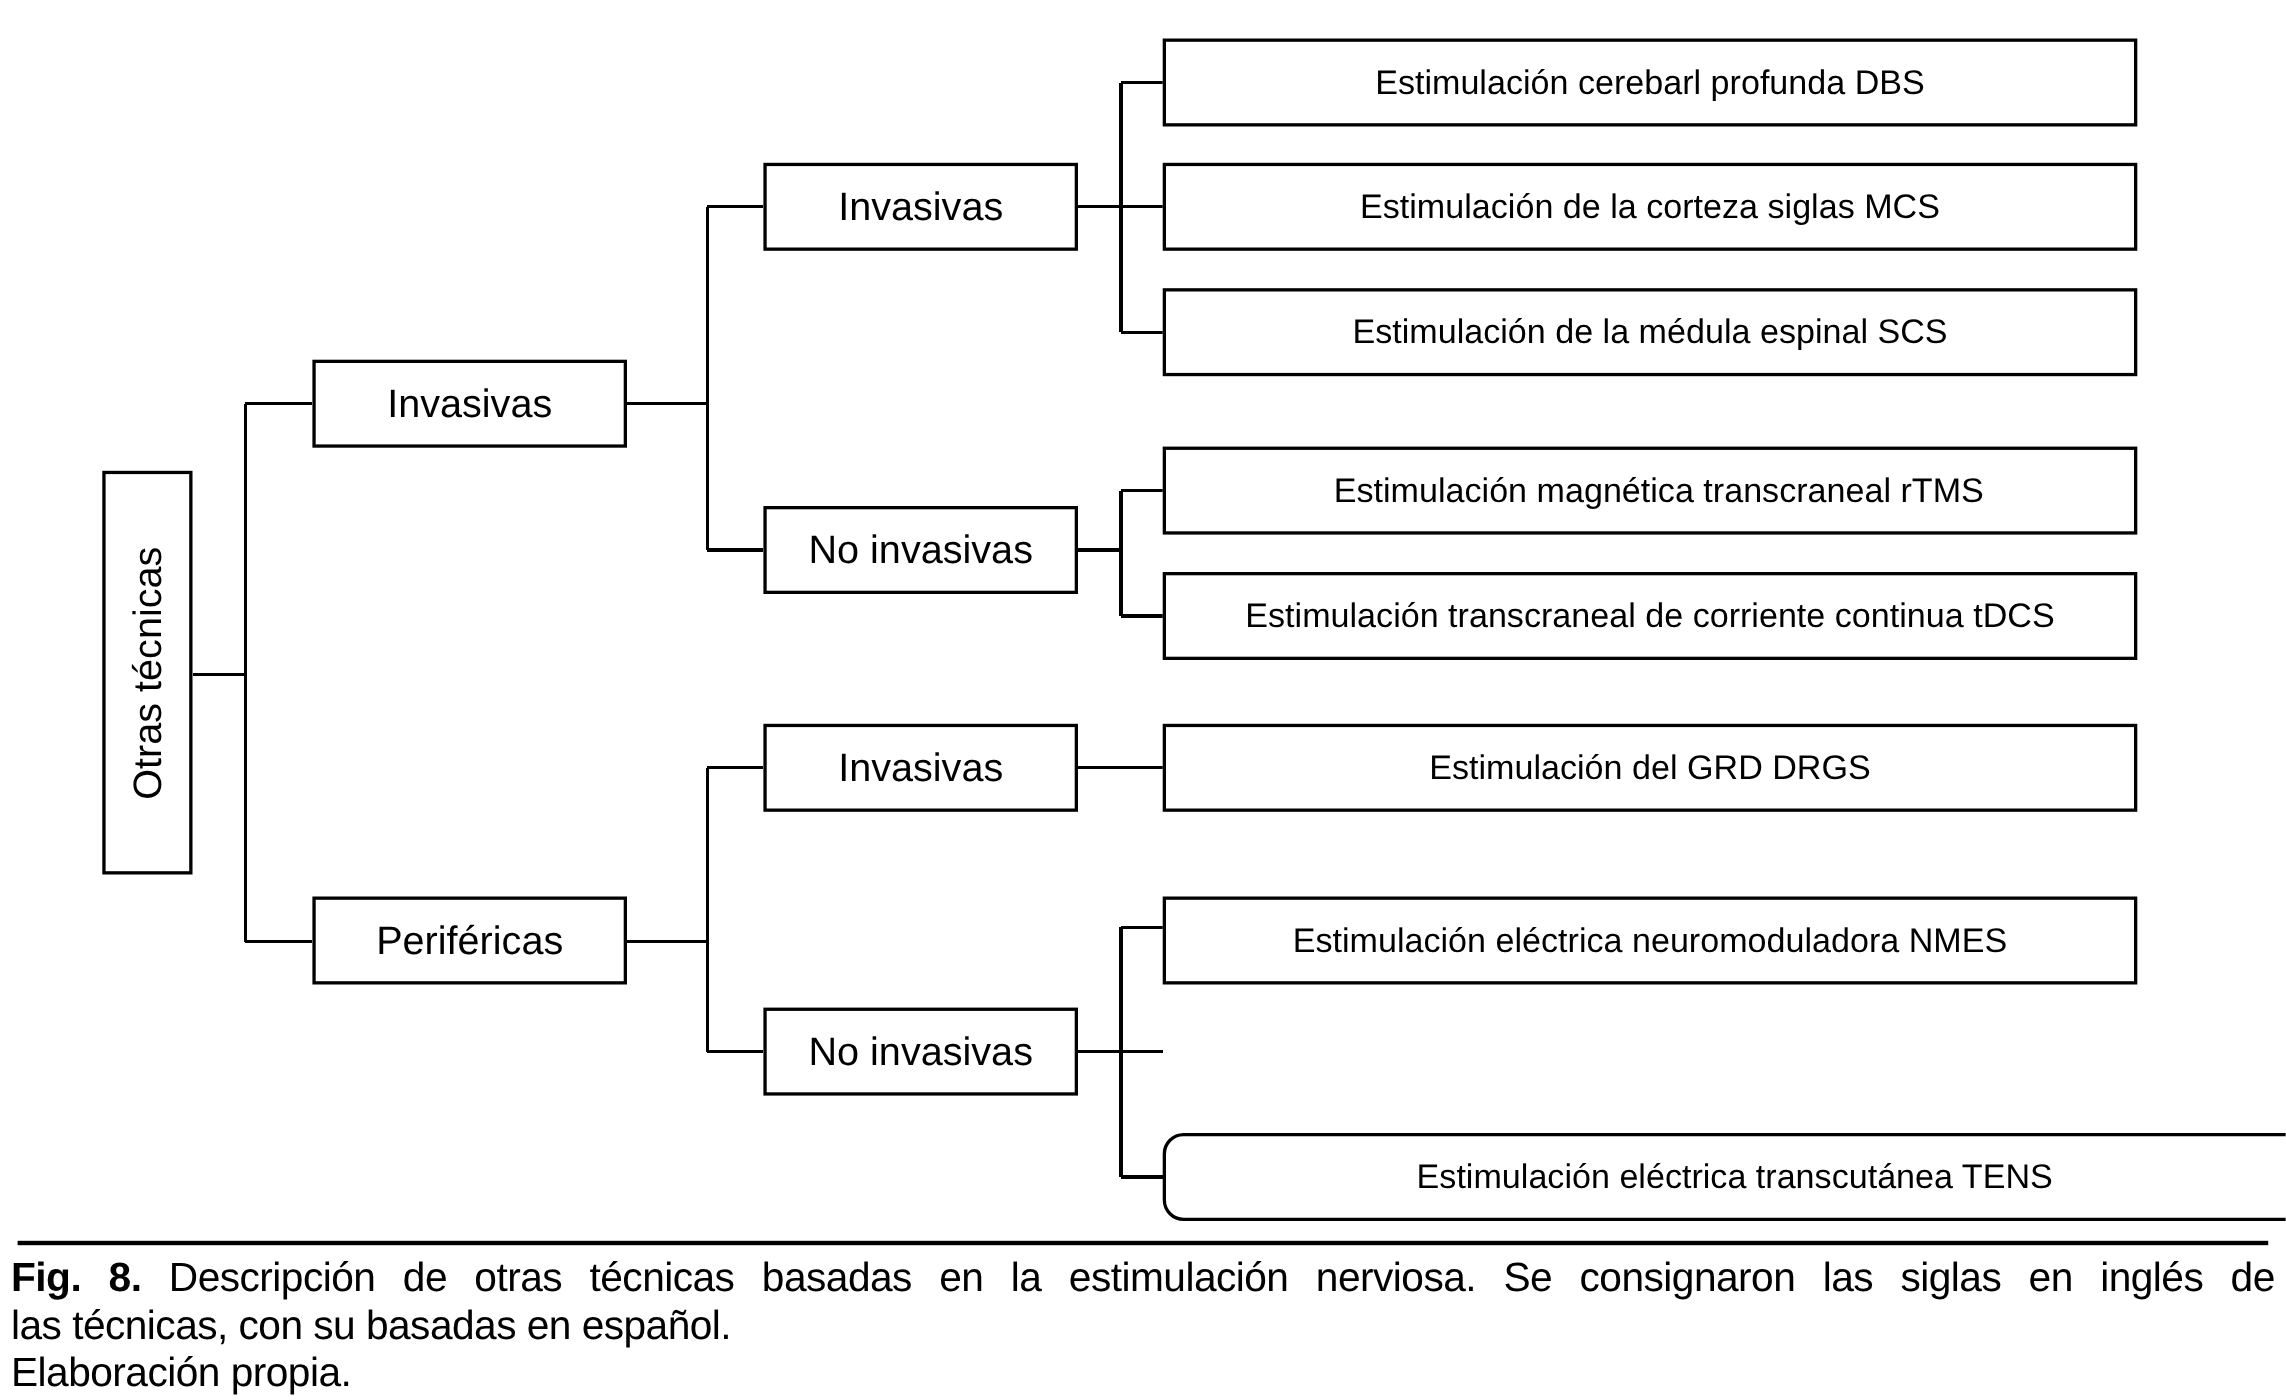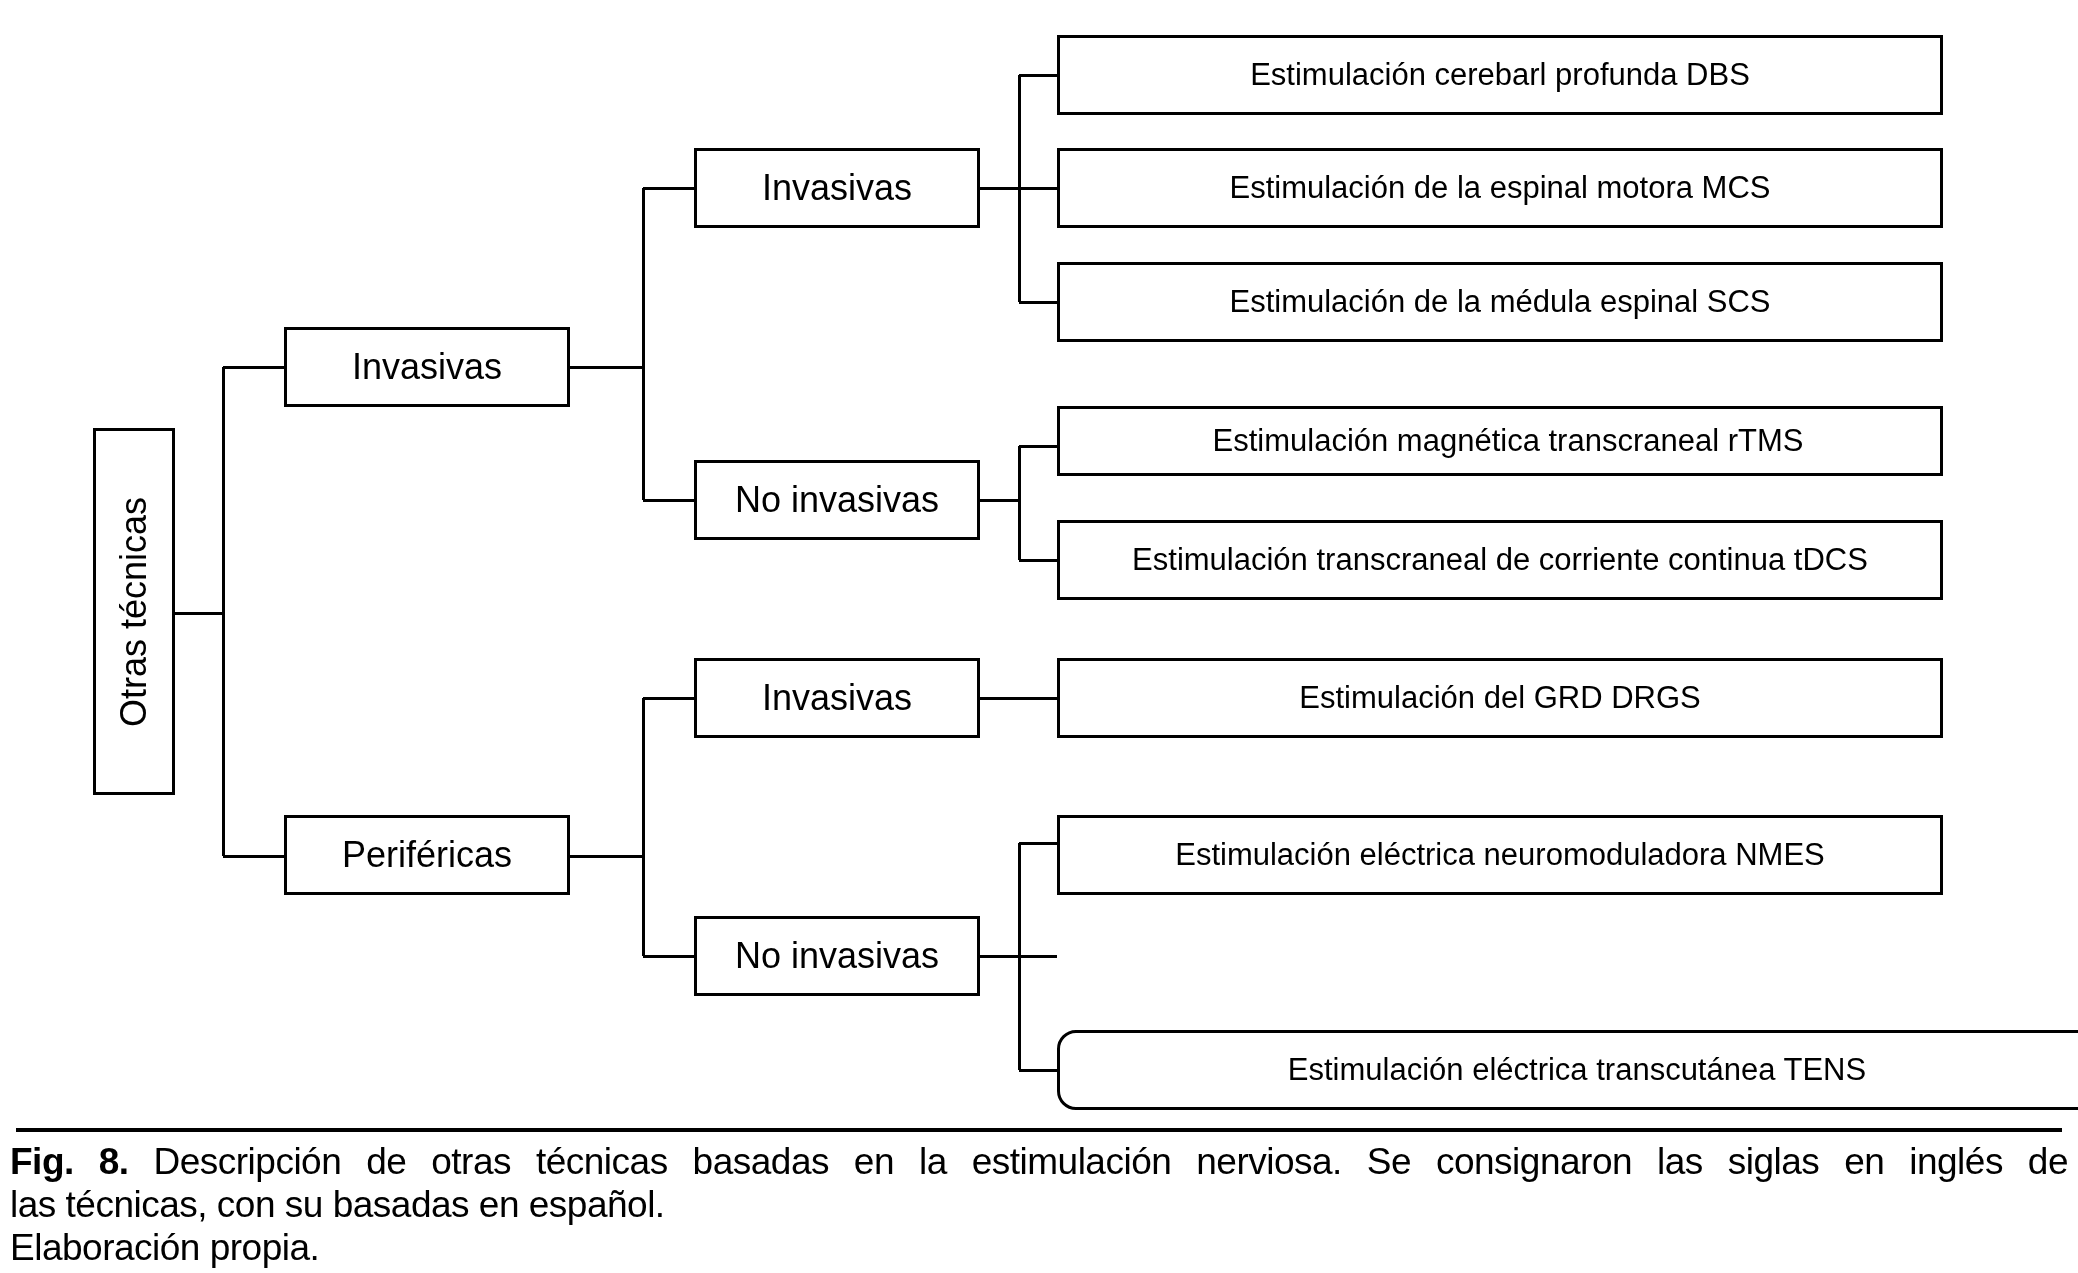--- a/index.html
+++ b/index.html
@@ -119,26 +119,26 @@
     <span>Invasivas</span>
   </div>
   <div class="node mid" style="left:694px; top:916px; width:286px; height:80px;">
     <span>No invasivas</span>
   </div>
 
   <div class="node leaf" style="left:1057px; top:35px; width:886px; height:80px;">
     <span>Estimulación cerebarl profunda DBS</span>
   </div>
   <div class="node leaf" style="left:1057px; top:148px; width:886px; height:80px;">
-    <span>Estimulación de la espinal motora MCS</span>
+    <span>Estimulación de la corteza siglas MCS</span>
   </div>
   <div class="node leaf" style="left:1057px; top:262px; width:886px; height:80px;">
     <span>Estimulación de la médula espinal SCS</span>
   </div>
-  <div class="node leaf" style="left:1057px; top:406px; width:886px; height:70px;padding-left:16px;">
+  <div class="node leaf" style="left:1057px; top:406px; width:886px; height:80px;padding-left:16px;">
     <span>Estimulación magnética transcraneal rTMS</span>
   </div>
   <div class="node leaf" style="left:1057px; top:520px; width:886px; height:80px;">
     <span>Estimulación transcraneal de corriente continua tDCS</span>
   </div>
   <div class="node leaf" style="left:1057px; top:658px; width:886px; height:80px;">
     <span>Estimulación del GRD DRGS</span>
   </div>
   <div class="node leaf" style="left:1057px; top:803px; width:886px; height:80px;margin-top:12px;">
     <span>Estimulación eléctrica neuromoduladora NMES</span>

